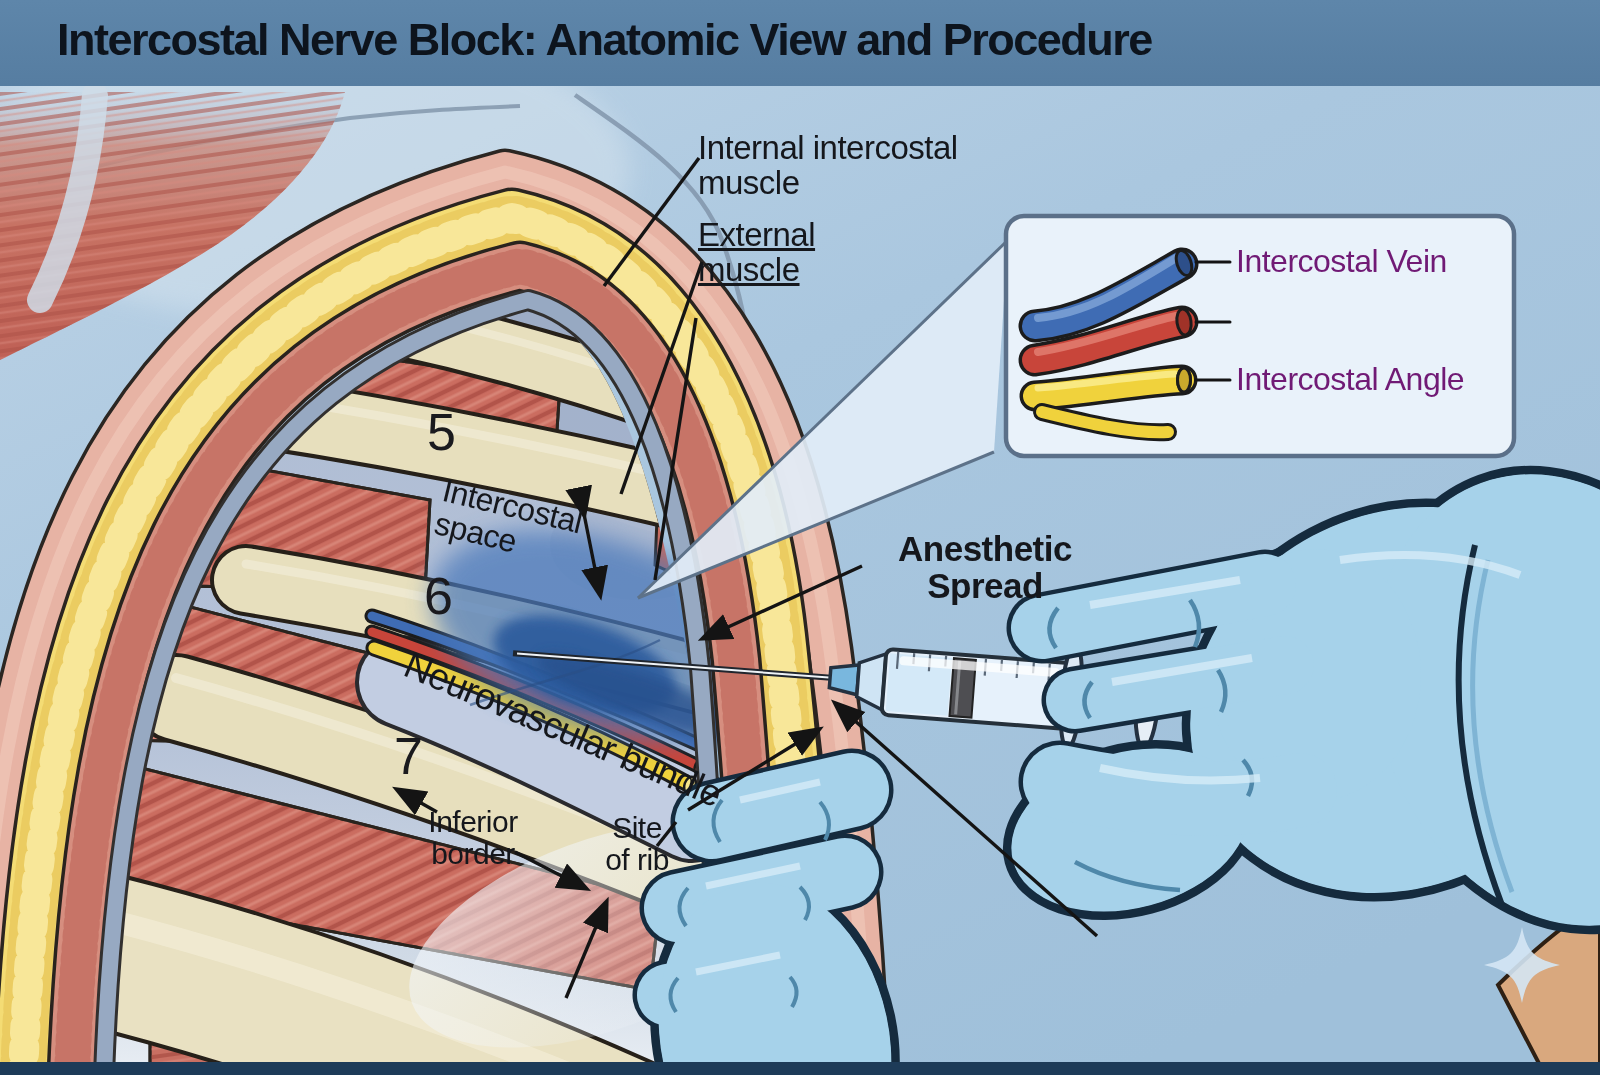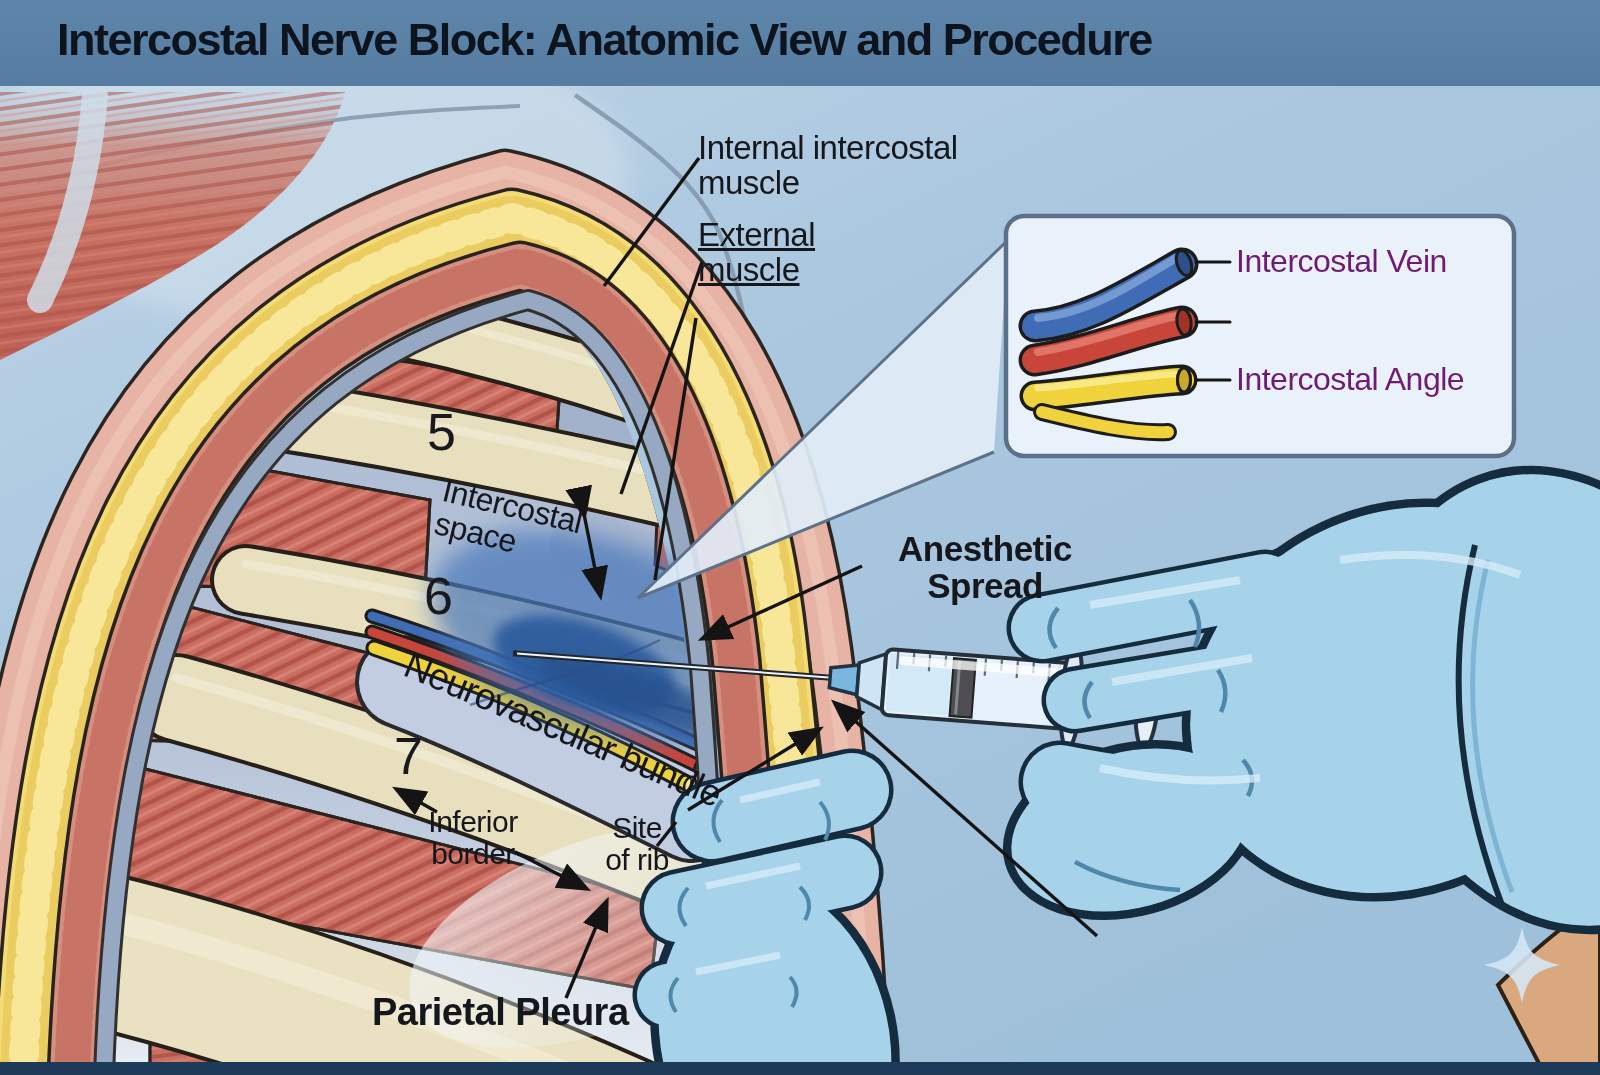--- a/index.html
+++ b/index.html
@@ -334,21 +334,20 @@
 <div class="lbl lbl-space">Intercostal
 space</div>
 <div class="lbl lbl-bundle">Neurovascular bundle</div>
 <div class="num n5">5</div>
 <div class="num n6">6</div>
 <div class="num n7">7</div>
 <div class="lbl lbl-inferior">Inferior
 border</div>
 <div class="lbl lbl-angle">Site
 of rib</div>
-<div class="lbl lbl-pleura">Parietal Pleura</div>
 <div class="lbl lbl-anesthetic">Anesthetic
 Spread</div>
 
 <div class="lbl-legend lg1">Intercostal Vein</div>
 <div class="lbl-legend lg3">Intercostal Angle</div>
 
 <div class="lbl-inject">
   <span class="b">Intercostal Nerve Block</span>
   <span class="b">Injection Site</span>
   <span class="s">(at posterior-lateral rib angle)</span>

